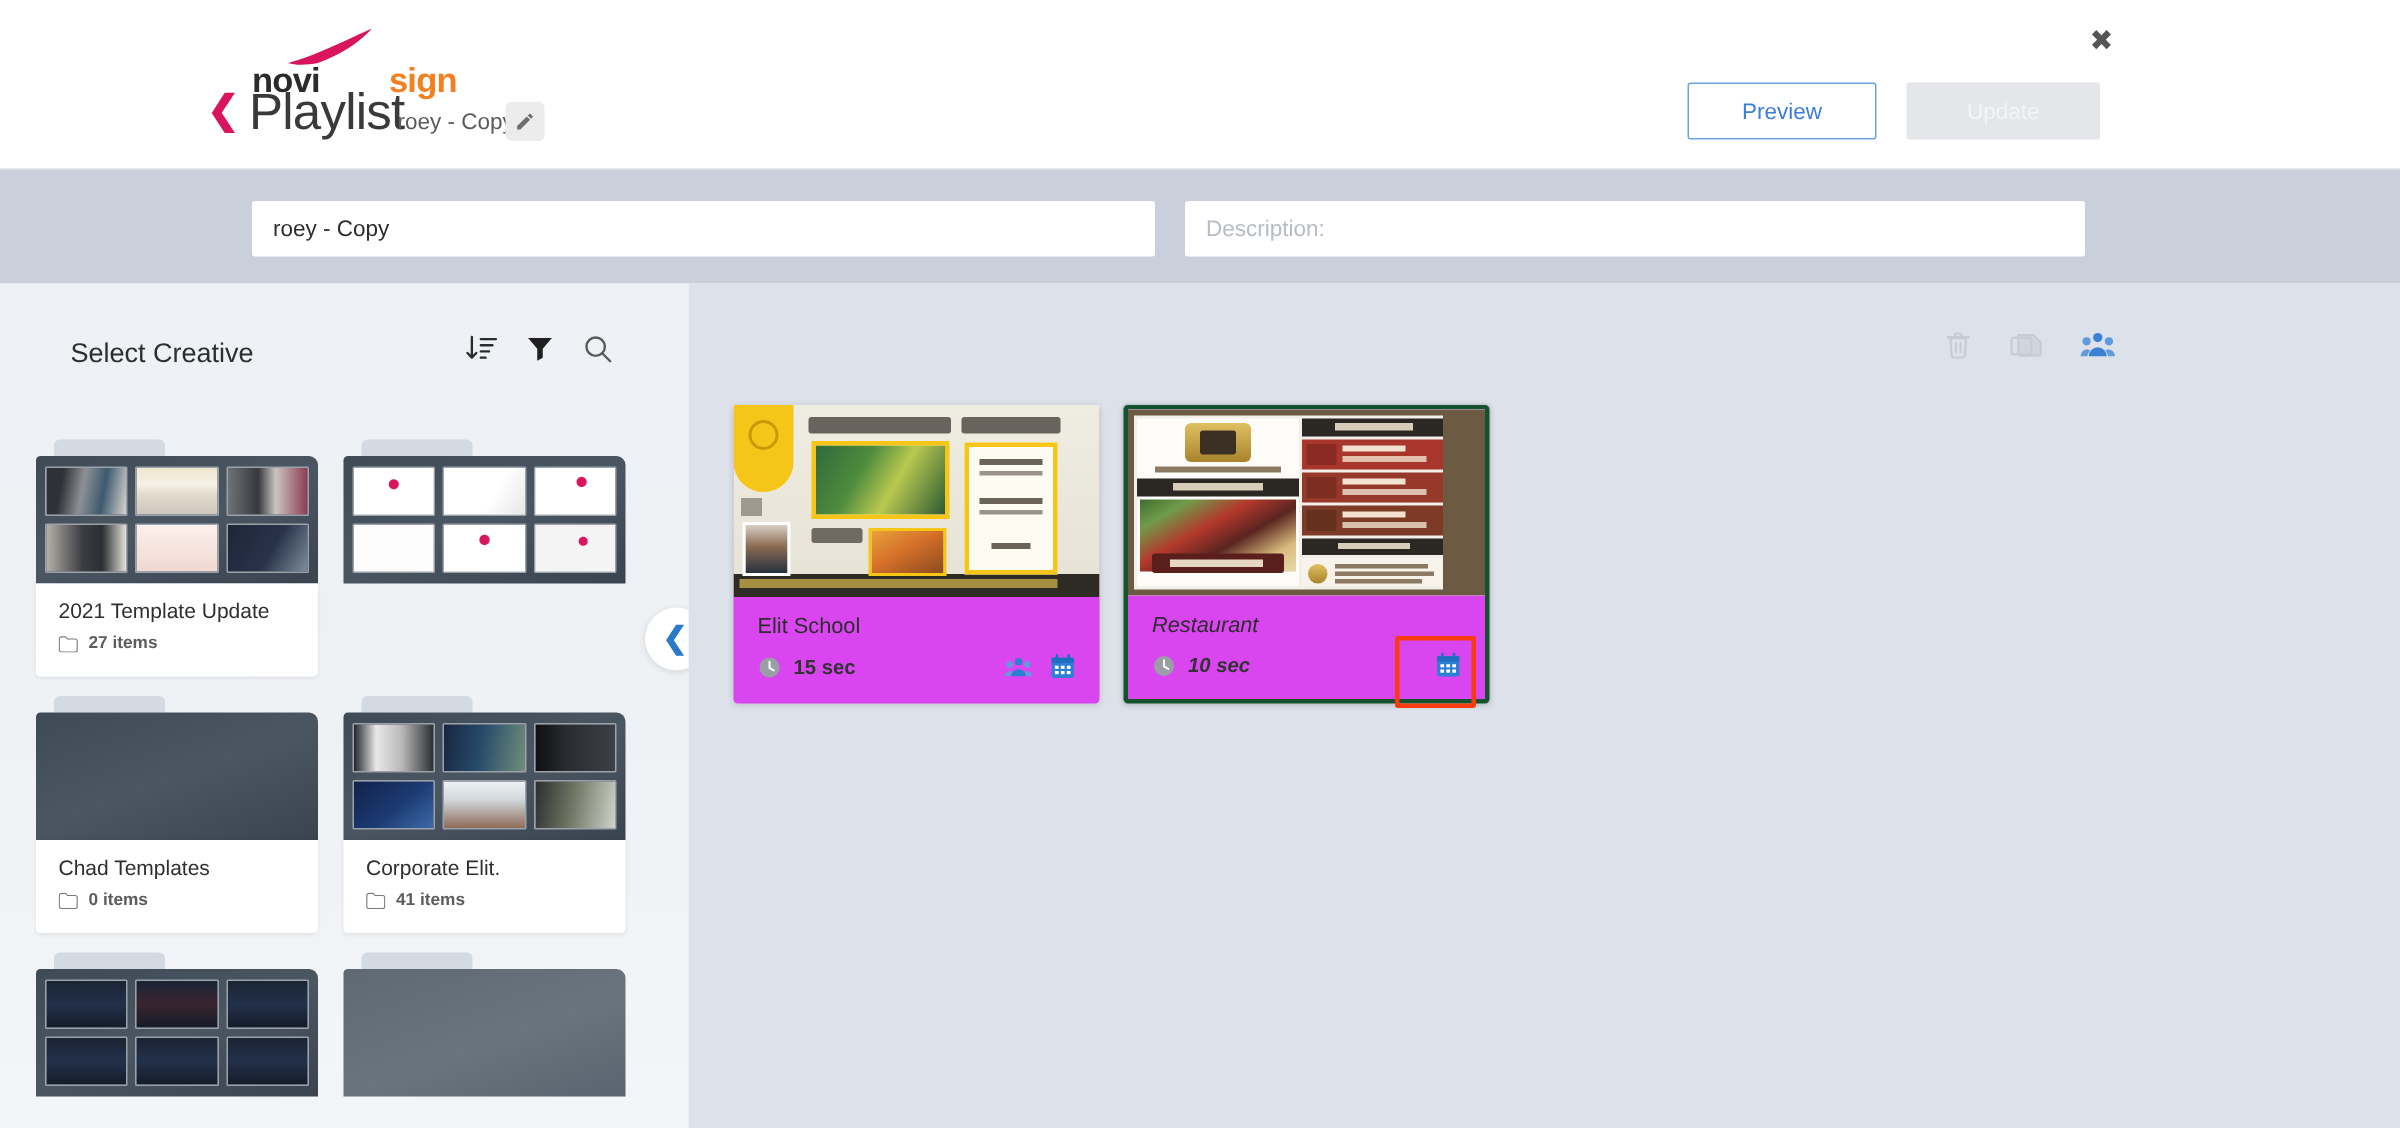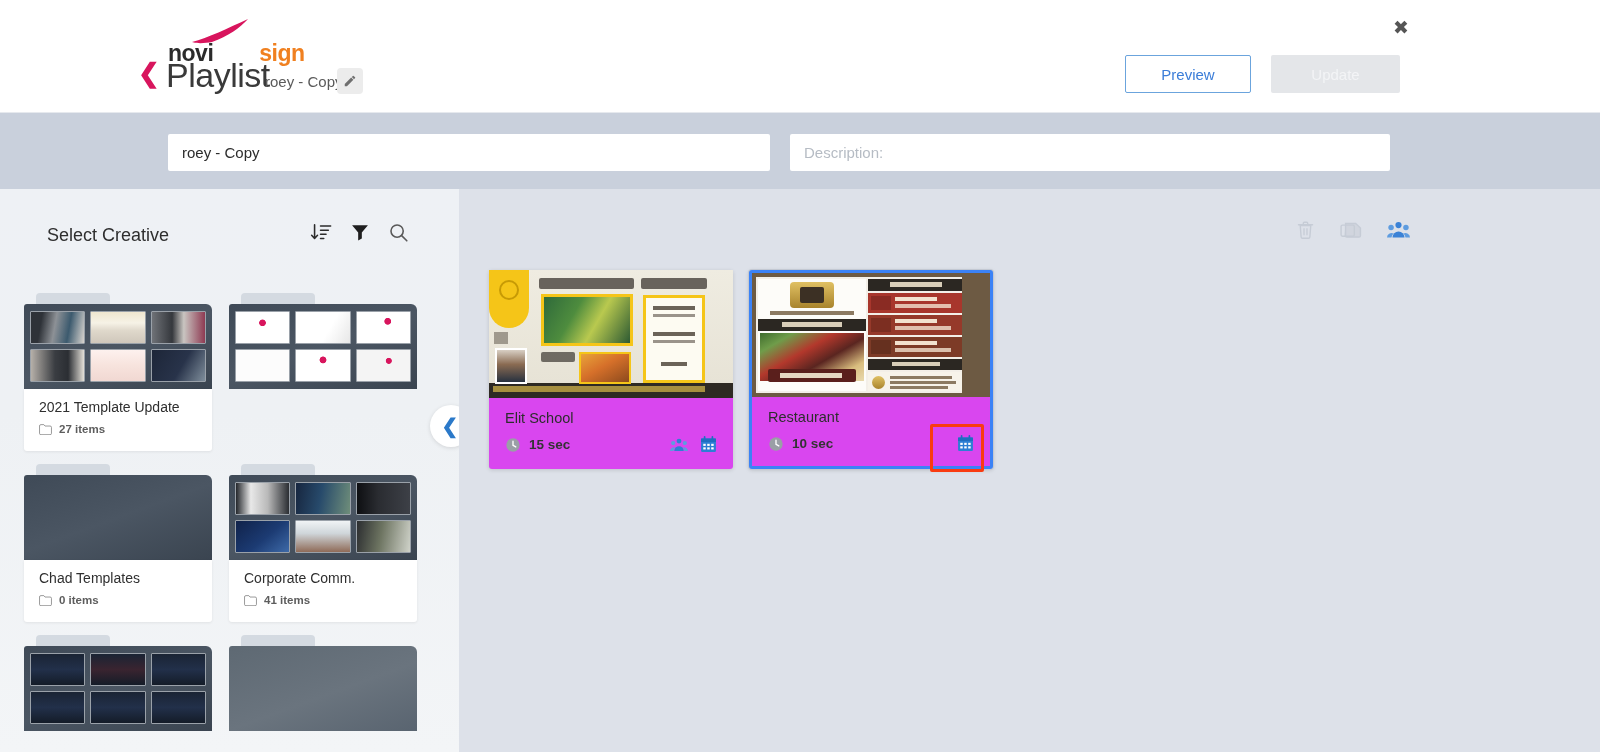--- a/index.html
+++ b/index.html
@@ -216,21 +216,21 @@
   }
   .creative-card {
     width: 244px;
     background: #d946ef;
     border-radius: 3px;
     box-shadow: 0 1px 4px rgba(0,0,0,0.14);
     cursor: pointer;
     overflow: visible;
     position: relative;
   }
-  .creative-card.selected { border: 3px solid #3b82f6; box-shadow: 0 0 0 1px #c3c8d2, 0 1px 4px rgba(0,0,0,0.18); }
+  .creative-card.selected { border: 3px solid #14532d; box-shadow: 0 0 0 1px #c3c8d2, 0 1px 4px rgba(0,0,0,0.18); font-style: italic; }
   .creative-thumb {
     width: 100%; height: 128px;
     overflow: hidden; position: relative;
     background: #e9e5da;
   }
   .creative-card.selected .creative-thumb { height: 124px; }
   .creative-meta { padding: 12px 16px 14px 16px; position: relative; }
   .creative-name { font-size: 14.5px; color: #2d2d2d; }
   .creative-footer {
     margin-top: 10px;
@@ -377,21 +377,21 @@
           <div class="folder-tab"></div>
           <div class="folder-body">
             <div class="thumb" style="background:linear-gradient(90deg,#23262b 0%,#e8e8e8 28%,#b9b9b9 60%,#2b2e33 100%)"></div>
             <div class="thumb" style="background:linear-gradient(100deg,#17263f 0%,#274a6b 45%,#6f8e7a 100%)"></div>
             <div class="thumb" style="background:linear-gradient(90deg,#0e0f12 0%,#2a2c31 40%,#3d4047 100%)"></div>
             <div class="thumb" style="background:linear-gradient(140deg,#10224a 0%,#1c3b73 55%,#3e6aa8 100%)"></div>
             <div class="thumb" style="background:linear-gradient(180deg,#f0f3f5 0%,#cfd6da 40%,#8f6b58 100%)"></div>
             <div class="thumb" style="background:linear-gradient(100deg,#2b2d30 0%,#6d7461 45%,#cfd2c9 100%)"></div>
           </div>
           <div class="folder-meta">
-            <div class="folder-name">Corporate Comm.</div>
+            <div class="folder-name">Corporate Elit.</div>
             <div class="folder-count">
               <svg width="13" height="11" viewBox="0 0 24 20">
                 <path d="M1 3.5 a2.5 2.5 0 0 1 2.5 -2.5 h5.4 l2.2 2.6 h9.4 a2.5 2.5 0 0 1 2.5 2.5 v11 a2.5 2.5 0 0 1 -2.5 2.5 h-17 a2.5 2.5 0 0 1 -2.5 -2.5 z" fill="none" stroke="#7a7a7a" stroke-width="1.4"></path>
               </svg>
               <span>41 items</span>
             </div>
           </div>
         </div>
       </div>
 

